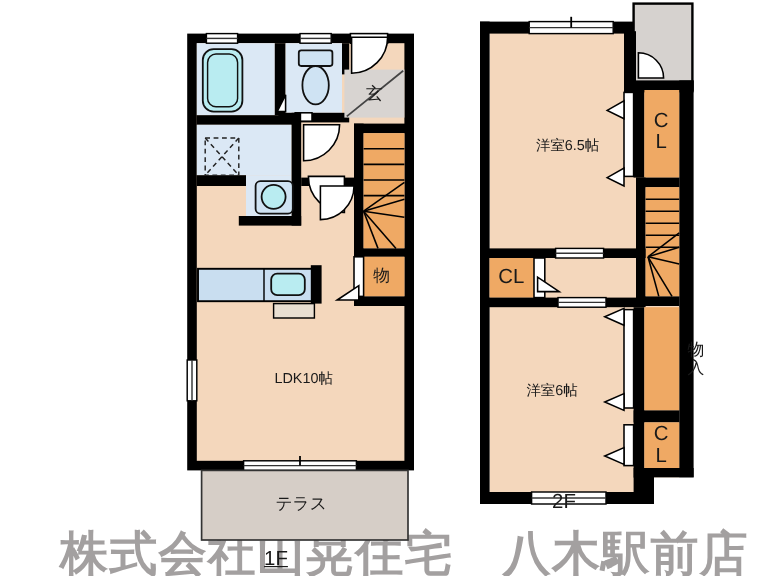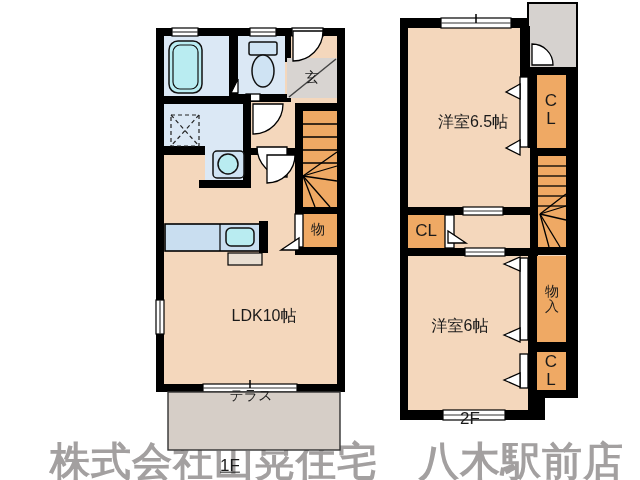--- a/index.html
+++ b/index.html
@@ -3,21 +3,21 @@
 <meta charset="utf-8">
 <style>
   html,body{margin:0;padding:0;background:#ffffff;}
   .stage{position:relative;width:640px;height:480px;background:#fff;overflow:hidden;
          font-family:"Liberation Sans",sans-serif;}
   .watermark{position:absolute;left:50px;top:434px;z-index:0;
              font-weight:bold;font-size:40px;letter-spacing:1px;white-space:nowrap;
              color:var(--watermark_gray,#a3a0a0);}
   .plansvg{position:absolute;left:0;top:0;z-index:1;}
   .lbl{position:absolute;z-index:2;transform:translate(-50%,-50%);
-       font-size:16px;color:#1a1a1a;white-space:nowrap;line-height:1.1;}
+       font-size:12px;color:#1a1a1a;white-space:nowrap;line-height:1.1;}
   .lbl.small{font-size:17px;}
   .lbl.mid{font-size:14px;}
   .lbl.vtext{white-space:normal;width:1.1em;word-break:break-all;text-align:center;line-height:1.08;}
   
   .wall{fill:var(--wall,#000000);}
   .room{fill:var(--room,#f4d7bc);}
   .closet{fill:var(--closet,#efa964);}
   .water{fill:var(--water_room,#dbe8f5);}
   .fix{fill:#cfe3f3;stroke:#111;stroke-width:1.5;}
   .fixcyan{fill:var(--fixture,#b9ecf1);stroke:#111;stroke-width:1.5;}
@@ -200,26 +200,26 @@
           <line class="thin" x1="441" y1="23" x2="511" y2="23"></line>
         <line x1="476" y1="14" x2="476" y2="23" stroke="#000" stroke-width="1.5"></line>
       </g>
       <g>
         <rect class="win" x="443" y="410" width="62" height="10"></rect>
           <line class="thin" x1="443" y1="415" x2="505" y2="415"></line>
       </g>
     </g>
   </svg>
 
-  <div class="lbl" style="left:264px;top:316px;text-align:center;">LDK10帖</div>
+  <div class="lbl" style="left:253px;top:316px;text-align:center;">LDK10帖</div>
   <div class="lbl mid" style="left:312px;top:78px;">玄</div>
   <div class="lbl mid" style="left:318px;top:230px;">物</div>
-  <div class="lbl mid" style="left:251px;top:396px;">テラス</div>
+  <div class="lbl mid" style="left:251px;top:420px;">テラス</div>
   <div class="lbl small" style="left:230px;top:466px;text-decoration:underline;">1F</div>
 
   <div class="lbl" style="left:473px;top:122px;">洋室6.5帖</div>
   <div class="lbl small vtext" style="left:551px;top:110px;">CL</div>
   <div class="lbl small" style="left:426px;top:231px;">CL</div>
-  <div class="lbl mid vtext" style="left:552px;top:299px;">物入</div>
+  <div class="lbl mid vtext" style="left:580px;top:299px;">物入</div>
   <div class="lbl" style="left:460px;top:326px;">洋室6帖</div>
   <div class="lbl small vtext" style="left:551px;top:371px;">CL</div>
   <div class="lbl small" style="left:470px;top:419px;">2F</div>
 </div>
 
 </body></html>

